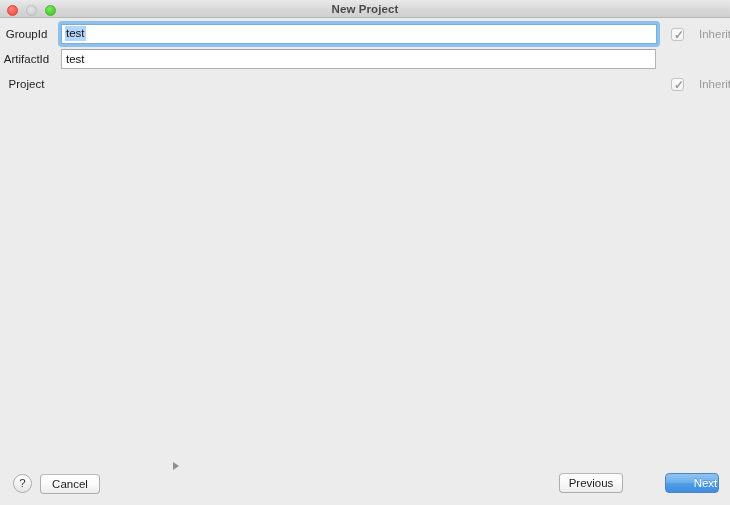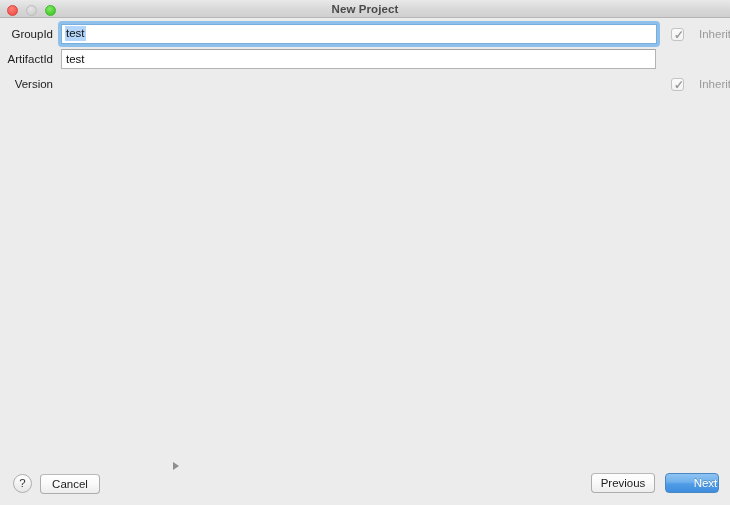--- a/index.html
+++ b/index.html
@@ -91,21 +91,21 @@
   .row-2 { top: 31px; }
   .row-3 { top: 56px; }
 
   .field-label {
     position: absolute;
     left: 0;
     top: 0;
     width: 53px;
     height: 20px;
     line-height: 20px;
-    text-align: right;
+    text-align: center;
     font-size: 11.5px;
     color: #1d1d1d;
     user-select: none;
   }
 
   .text-input {
     position: absolute;
     top: 0;
     left: 61px;
     height: 20px;
@@ -240,21 +240,21 @@
   }
   .btn.blue {
     background: linear-gradient(to bottom, #8fc4f2 0%, #6eb0ec 45%, #4f9ce6 55%, #3f8ede 100%);
     border: 1px solid #4a88c4;
     color: #ffffff;
     font-weight: normal;
     text-shadow: 0 -1px 0 rgba(0,0,0,0.22);
     padding-left: 27px;
   }
   .btn-cancel   { left: 40px;  top: 474px; width: 60px; }
-  .btn-previous { left: 591px; top: 473px; width: 64px; }
+  .btn-previous { left: 559px; top: 473px; width: 64px; }
   .btn-next     { left: 665px; top: 473px; width: 54px; }
 </style>
 </head>
 <body>
 
 <div class="window">
 
   <div class="titlebar">
     <div class="traffic close"></div>
     <div class="traffic min"></div>
@@ -276,21 +276,21 @@
         <span class="inherit-label">Inherit</span>
       </div>
     </div>
 
     <div class="form-row row-2">
       <div class="field-label">ArtifactId</div>
       <input class="text-input plain" type="text" value="test" style="">
     </div>
 
     <div class="form-row row-3">
-      <div class="field-label">Version</div>
+      <div class="field-label">Project</div>
       <div class="inherit">
         <span class="checkbox">
             <span class="tick">✓</span>
           </span>
         <span class="inherit-label">Inherit</span>
       </div>
     </div>
 
   </div>
 

